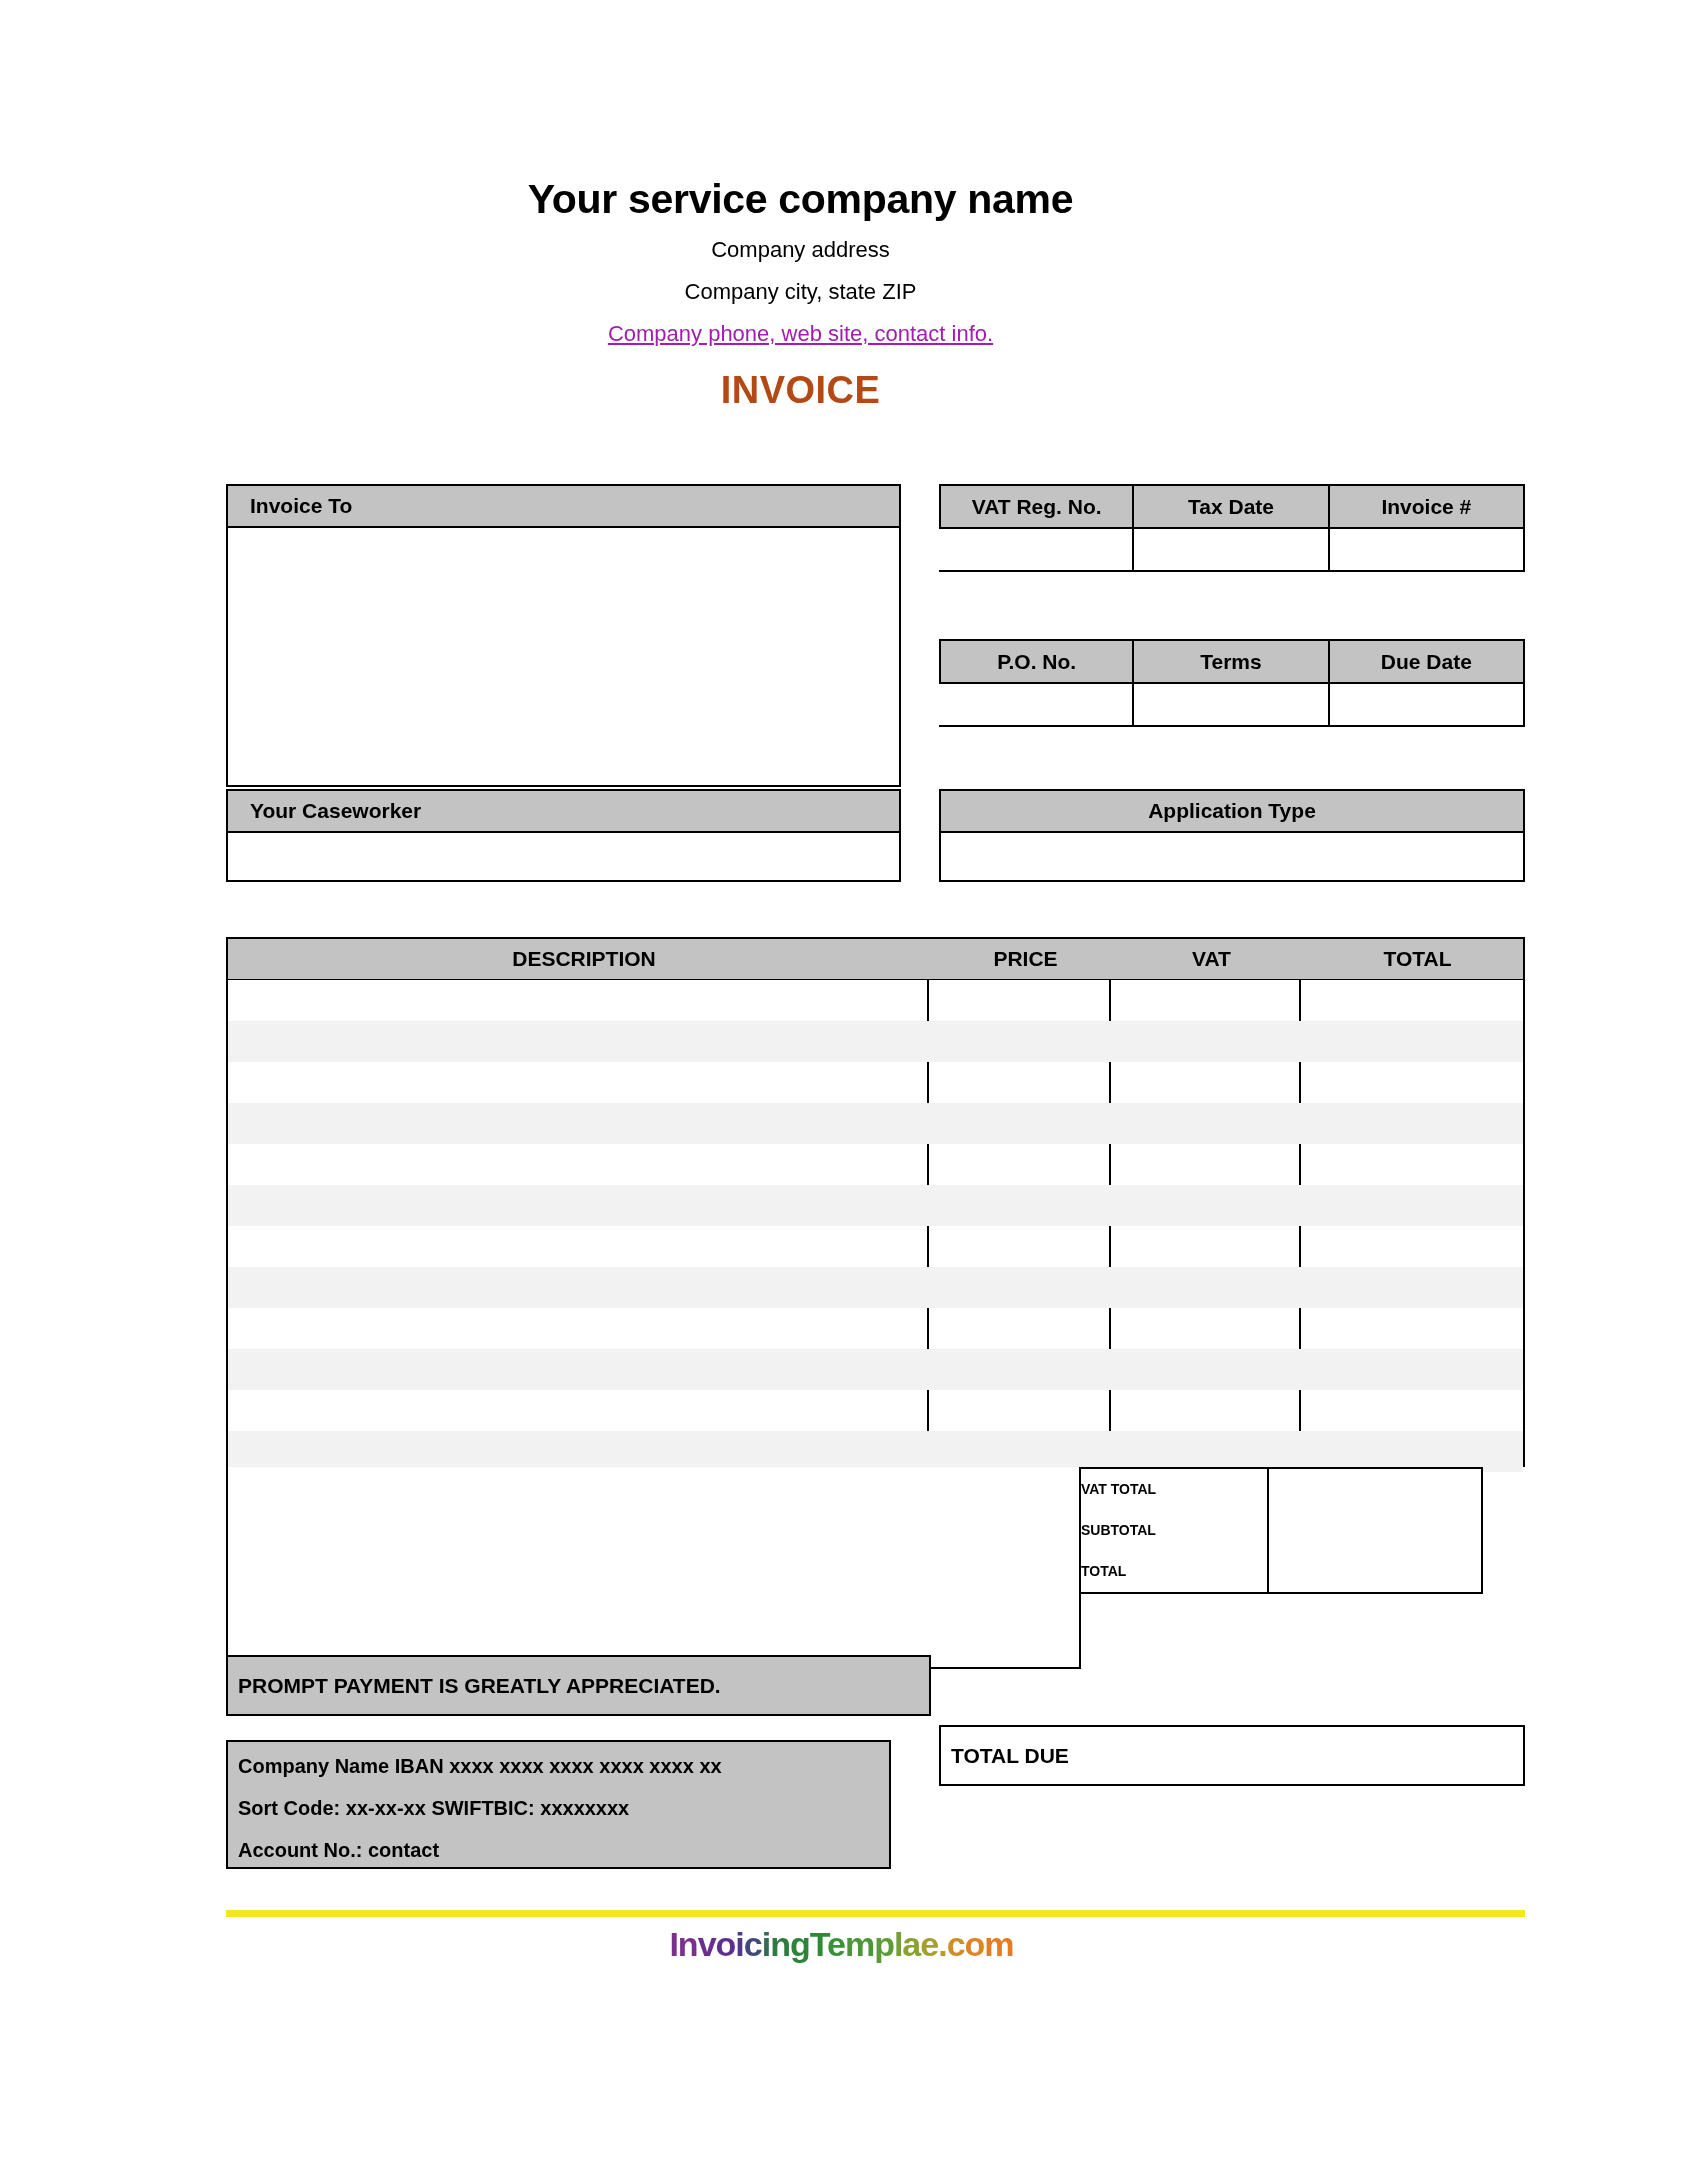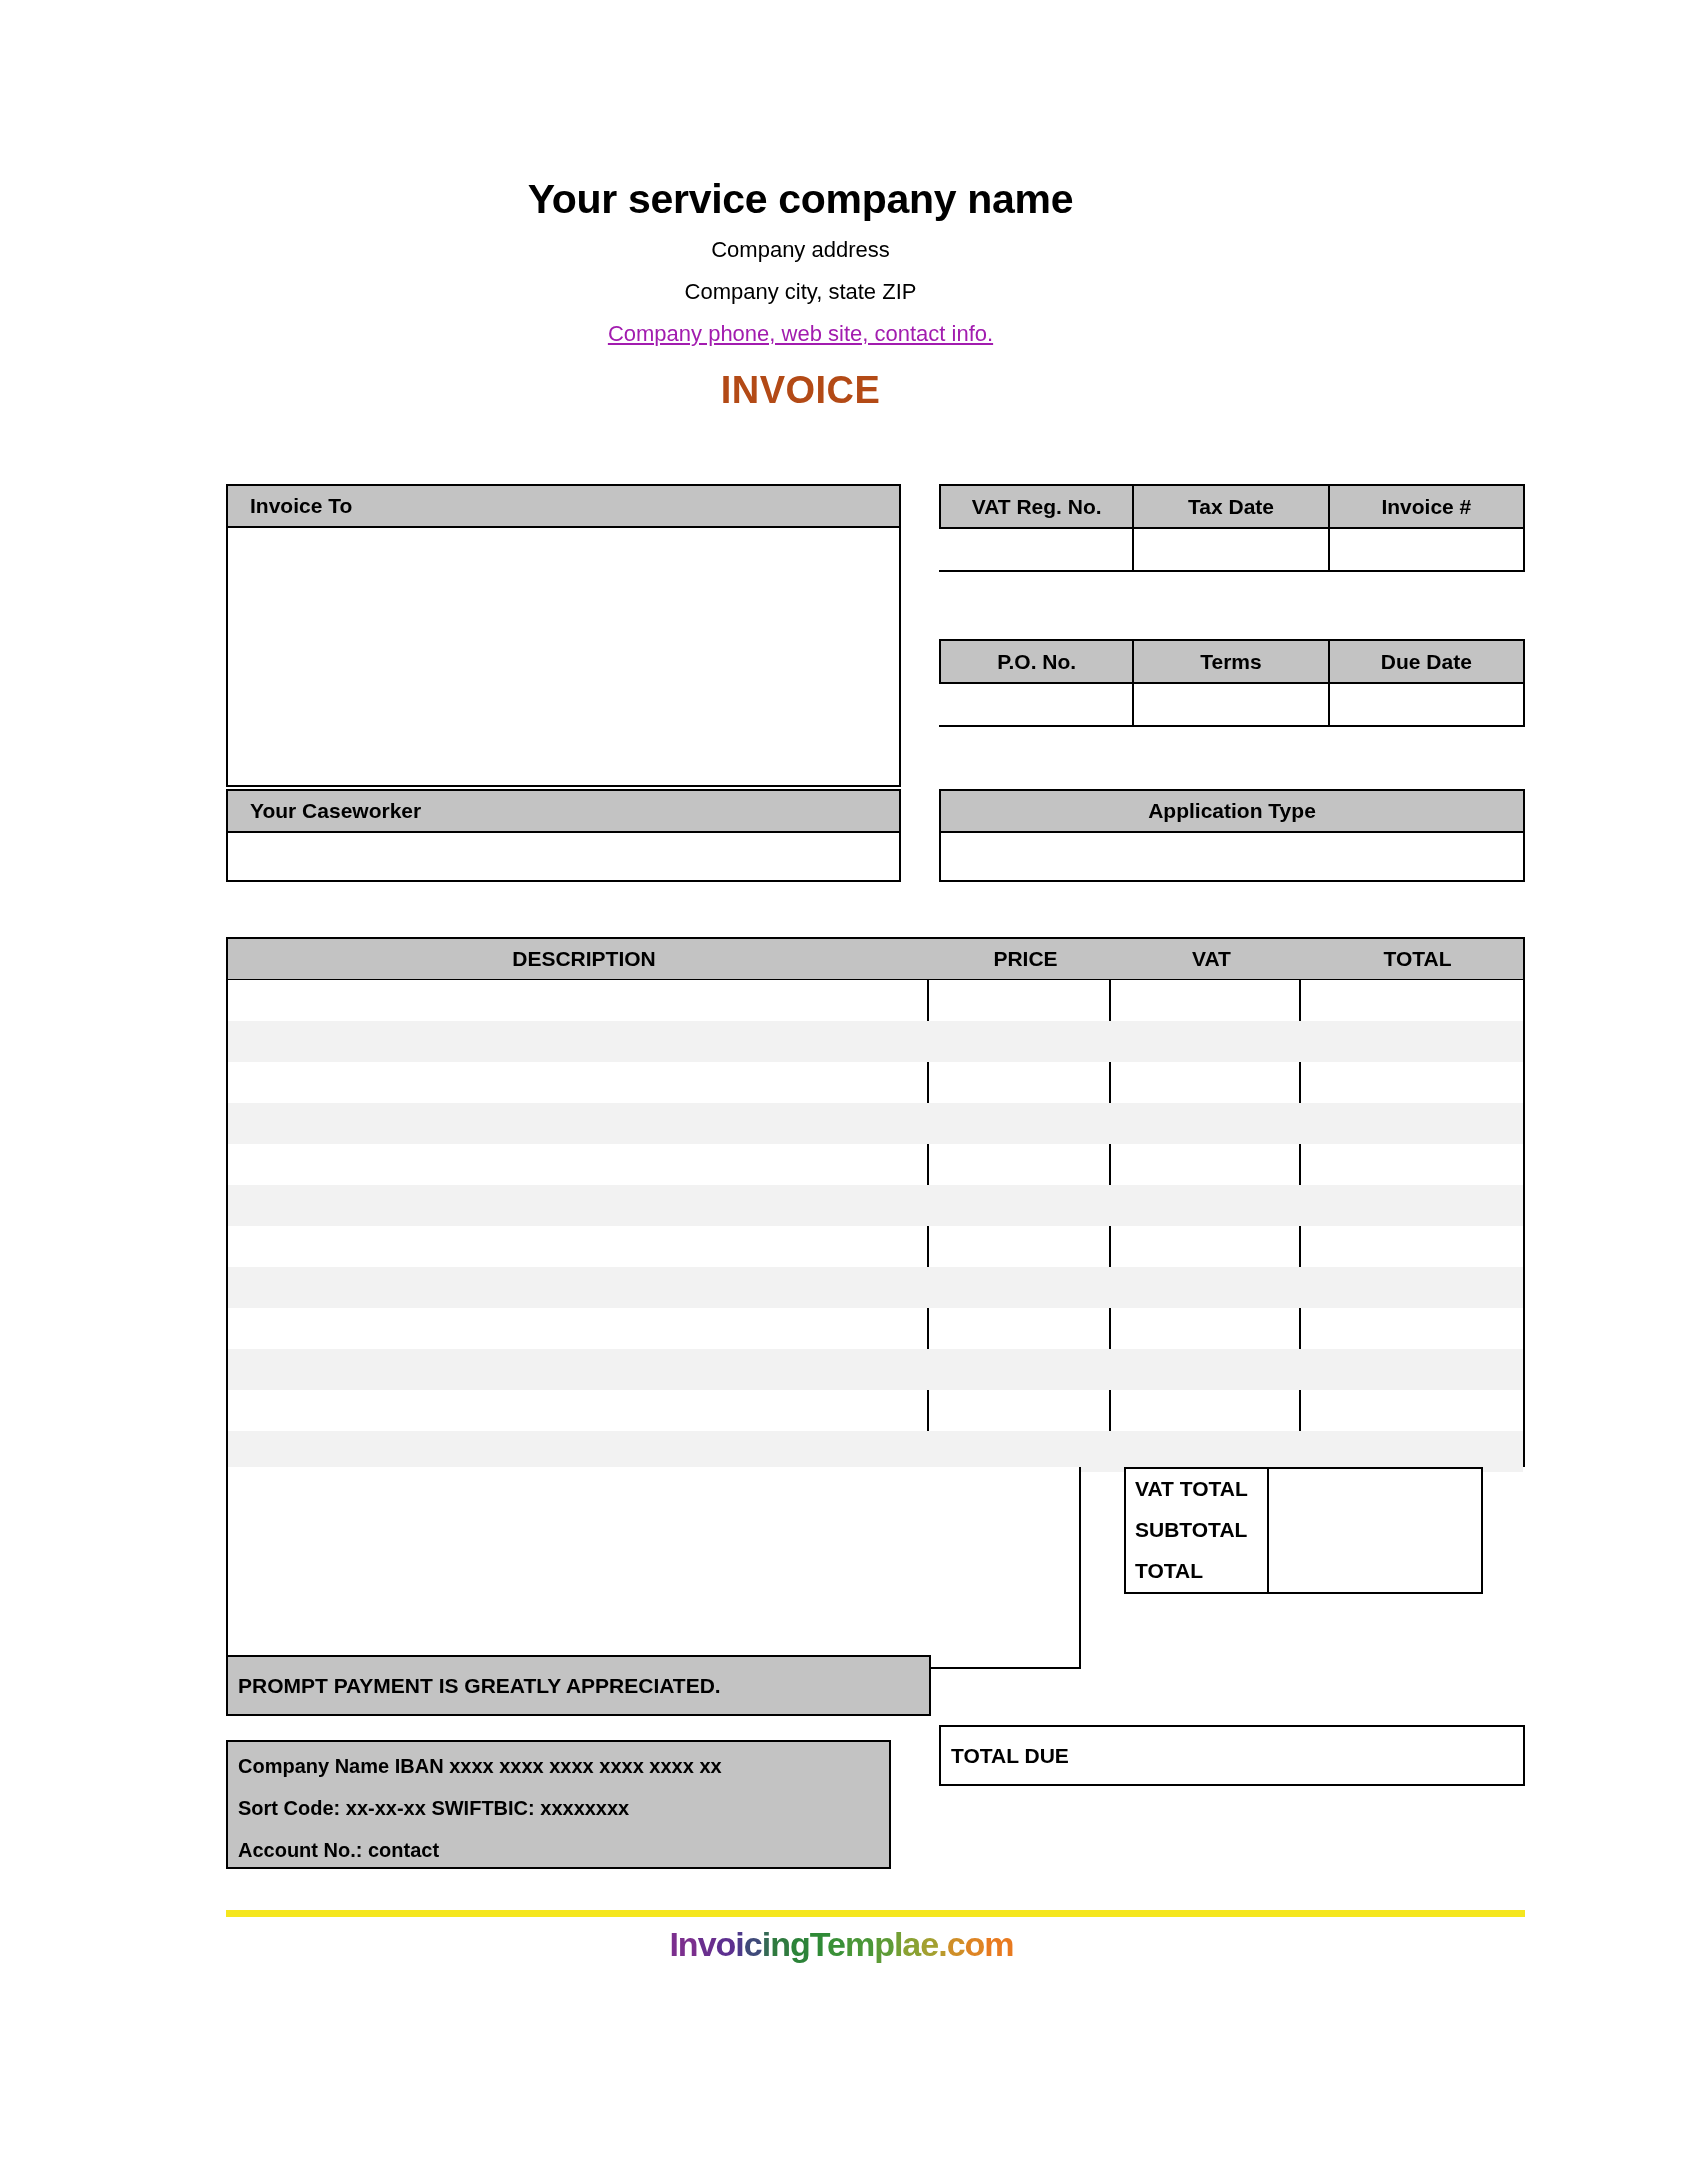--- a/index.html
+++ b/index.html
@@ -204,24 +204,22 @@
     display: grid;
     grid-template-columns: 190px 214px;
     left: 1079px;
     width: 404px;
     height: 44px;
   }
   .tot-row .lbl {
     box-sizing: border-box;
     border: 2px solid #000;
     display: flex; align-items: center;
-    padding-left: 9px;
-    font-size: 21px; font-weight: bold;
-    background: #fff;
-    margin-left: 45px;
+    font-size: 14px; font-weight: bold;
+    background: #fff;
   }
   .tot-row .amt {
     box-sizing: border-box;
     border: 2px solid #000;
     border-left: none;
     background: #fff;
   }
   #tot-vat      { top: 1467px; }
   #tot-subtotal { top: 1509px; border-top: none; }
   #tot-subtotal .lbl, #tot-subtotal .amt { border-top: none; }

